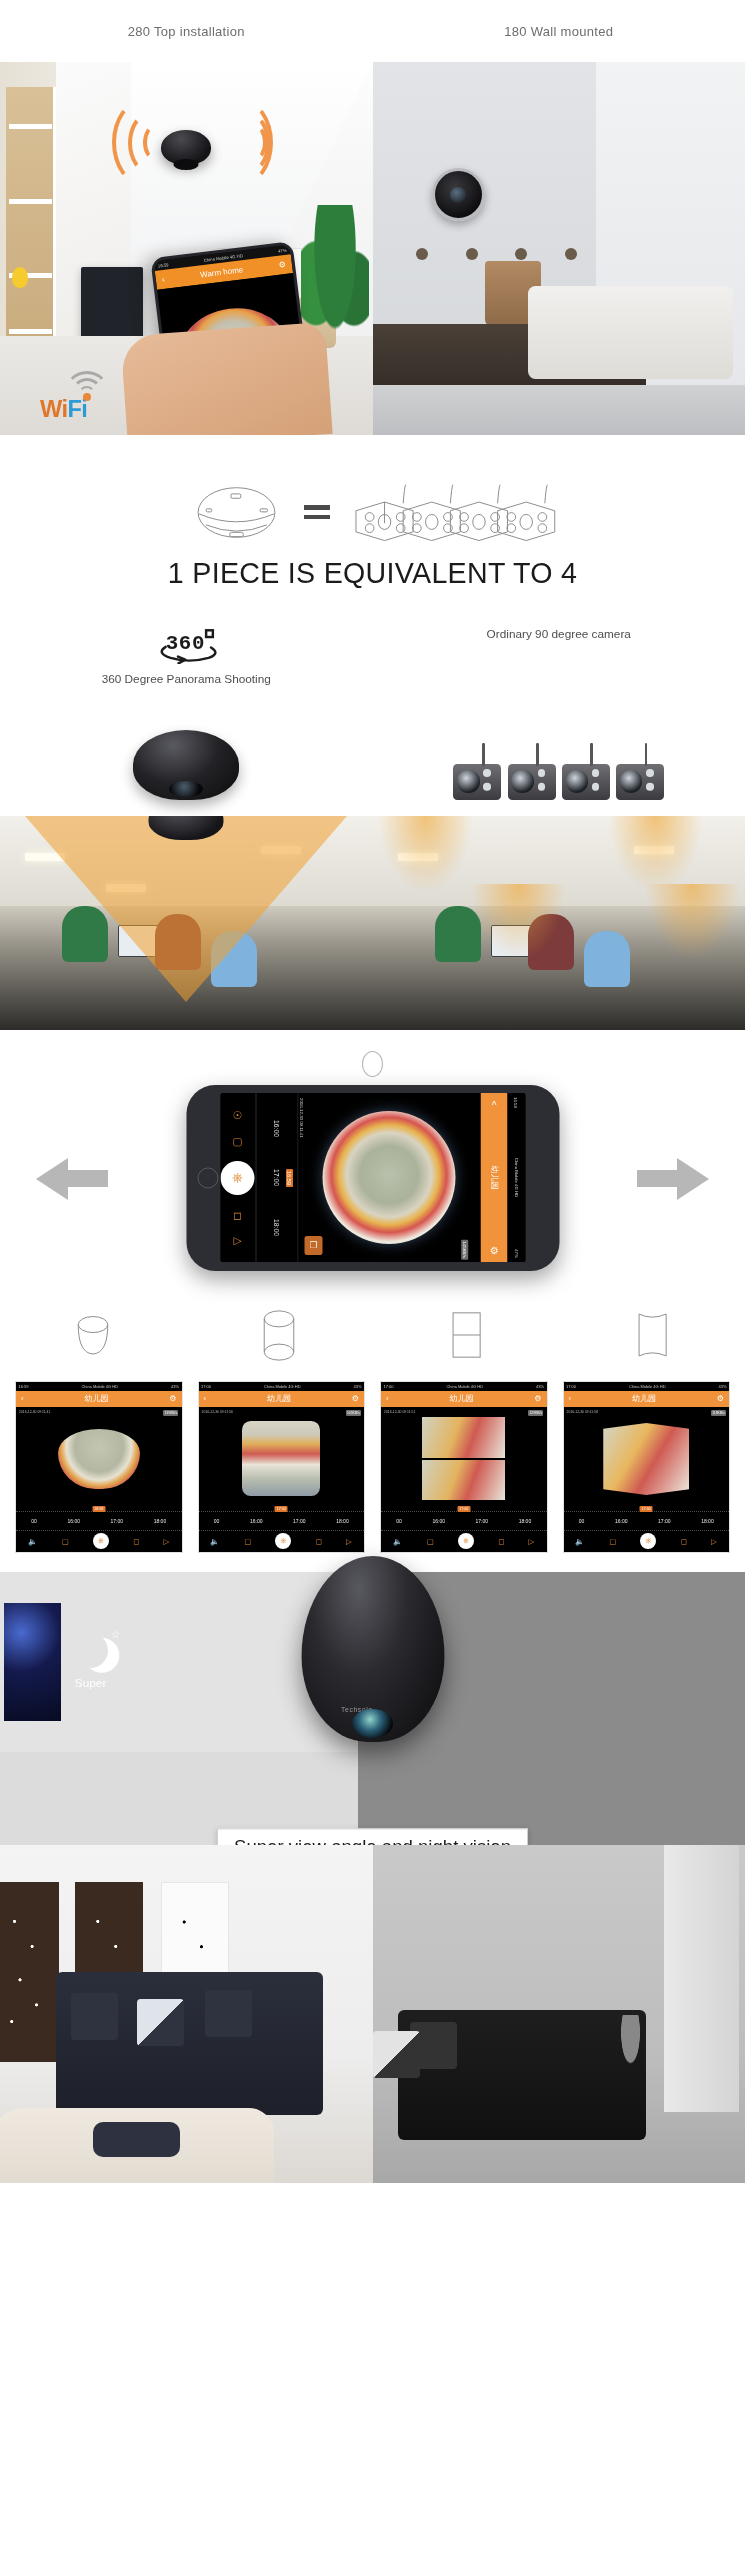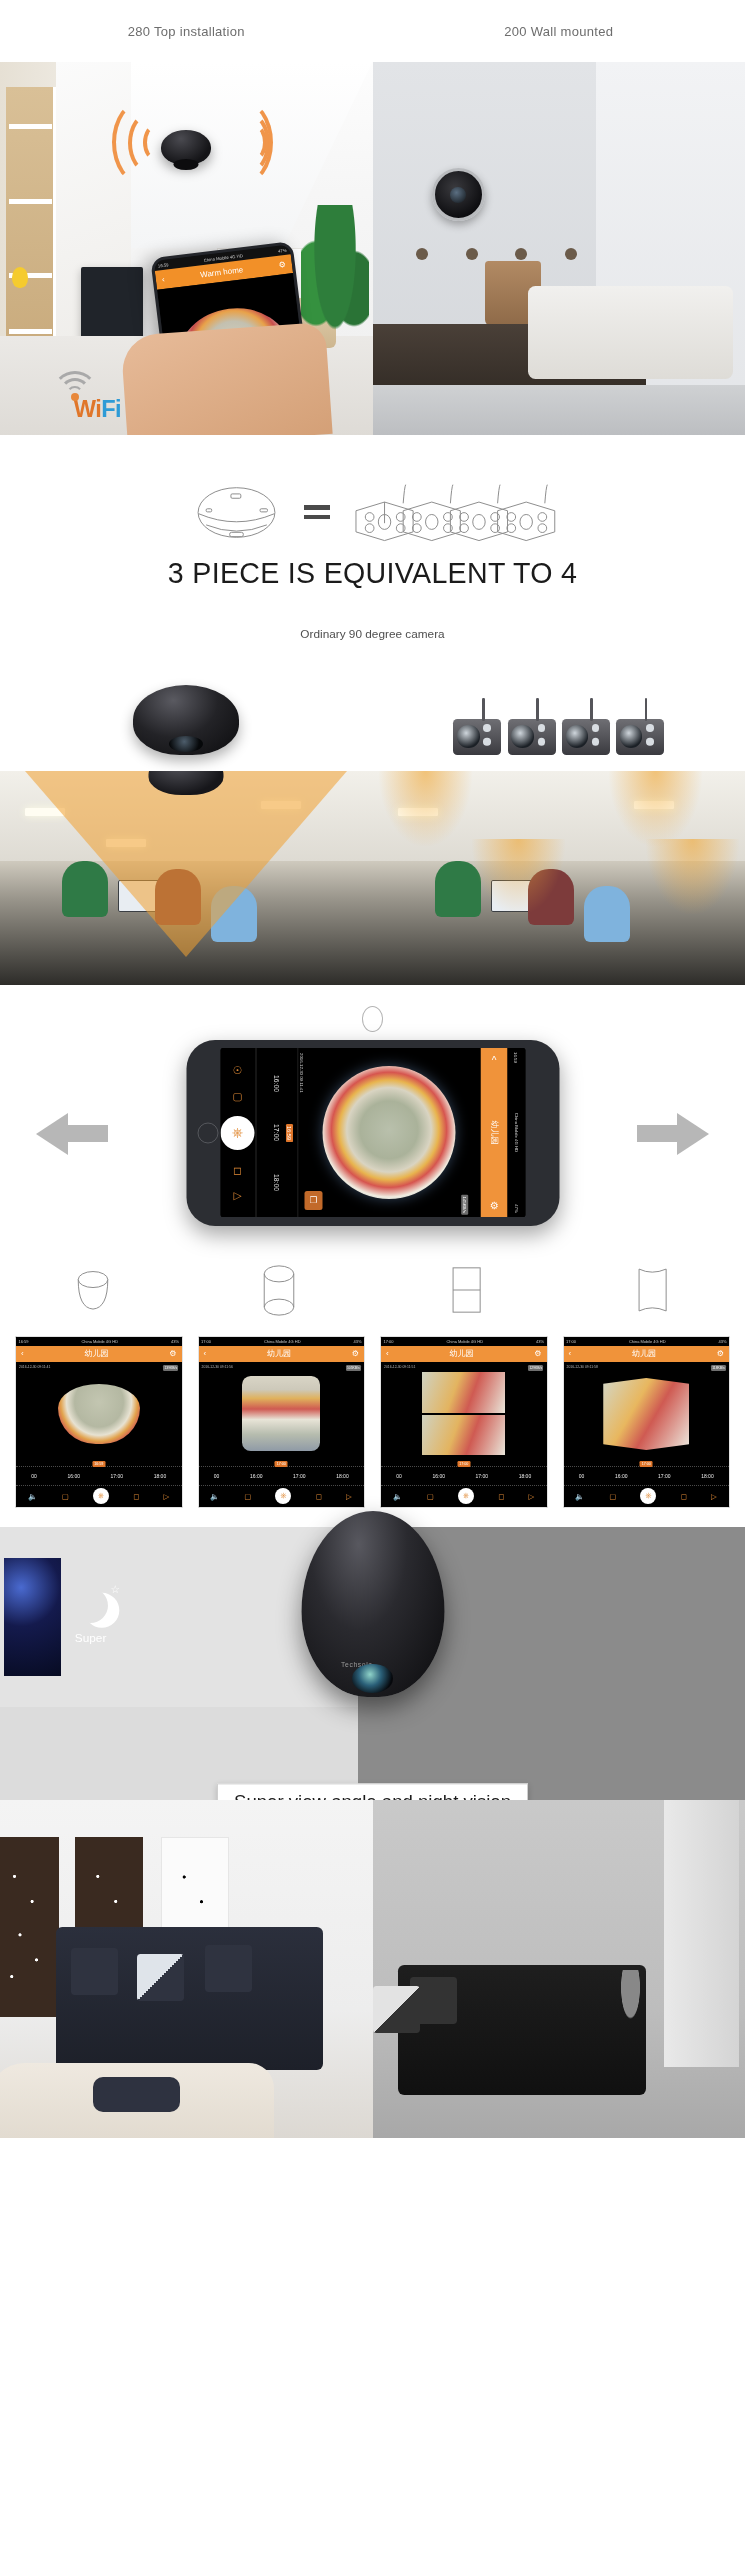--- a/index.html
+++ b/index.html
@@ -122,21 +122,21 @@
     background:
       radial-gradient(circle at 50% 45%,#d8d4c4 0%,#c3c0b0 38%,#e8a24a 52%,#c64d4d 62%,#e0dcd0 75%,#b9b5a8 100%);
   }
   .hand{
     position:absolute;left:124px;bottom:-6.2px;width:205px;height:112px;z-index:7;
     background:linear-gradient(160deg,#e7bb99,#d4a077);
     border-radius:37px 25px 0 0;transform:rotate(-4deg);
   }
 
   
-  .wifi-logo{position:absolute;left:28px;bottom:13.7px;z-index:8;width:93px;text-align:right}
+  .wifi-logo{position:absolute;left:40px;bottom:13.7px;z-index:8;width:93px;text-align:left}
   .wifi-arcs{position:relative;height:26px;margin:0 auto 1.2px;width:50px}
   .wifi-arcs span{
     position:absolute;left:50%;transform:translateX(-50%);
     border:3.7px solid #a9a9a9;border-bottom-color:transparent;
     border-left-color:transparent;border-right-color:transparent;border-radius:50%;
   }
   .wifi-arcs .a1{width:46px;height:46px;top:0}
   .wifi-arcs .a2{width:31px;height:31px;top:7.5px;border-width:3.1px}
   .wifi-arcs .a3{width:17.4px;height:17.4px;top:15px;border-width:2.5px}
   .wifi-arcs .dot{
@@ -513,21 +513,21 @@
     background:radial-gradient(ellipse at 50% 20%,#888 0 30%,transparent 32%);
   }
 </style>
 </head>
 <body>
 
 <div class="page">
 
   <div class="install-labels">
     <div>280 Top installation</div>
-    <div>200 Wall mounted</div>
+    <div>180 Wall mounted</div>
   </div>
 
   <div class="install-imgs">
 
     <div class="room-left">
       <div class="ceiling"></div>
       <div class="wall-l"></div>
       <div class="marble"></div>
       <div class="shelf"></div>
       <div class="bird"></div>
@@ -647,23 +647,34 @@
           <path d="M84 34 q2 -26 4 -30"></path>
           <circle cx="30" cy="56" r="7"></circle>
             <circle cx="30" cy="74" r="7"></circle>
           <ellipse cx="54" cy="64" rx="10" ry="12"></ellipse>
           <circle cx="80" cy="56" r="7"></circle>
             <circle cx="80" cy="74" r="7"></circle>
         </g>
       </svg>
     </div>
 
-    <div class="equiv-title">3 PIECE IS EQUIVALENT TO 4</div>
+    <div class="equiv-title">1 PIECE IS EQUIVALENT TO 4</div>
 
     <div class="deg-row">
+      <div class="deg-col">
+        <div class="deg-icon">
+          <svg width="67" height="38" viewBox="0 0 108 62">
+            <text x="20" y="38" font-family="Liberation Mono, monospace" font-size="34" font-weight="bold" fill="#1c1c1c" letter-spacing="1">360</text>
+            <rect x="86" y="7" width="11" height="11" fill="none" stroke="#1c1c1c" stroke-width="4"></rect>
+            <path d="M20 34 q-16 10 8 18 q30 9 62 0 q20 -7 4 -17" fill="none" stroke="#1c1c1c" stroke-width="4" stroke-linecap="round"></path>
+            <path d="M40 50 l12 5 l-11 6" fill="none" stroke="#1c1c1c" stroke-width="4" stroke-linecap="round" stroke-linejoin="round"></path>
+          </svg>
+        </div>
+        <div class="deg-label">360 Degree Panorama Shooting</div>
+      </div>
       <div class="deg-col">
         <div class="deg-label">Ordinary 90 degree camera</div>
       </div>
     </div>
 
     <div class="prod-row">
       <div class="prod-col">
         <div class="dome-cam"></div>
       </div>
       <div class="prod-col">

